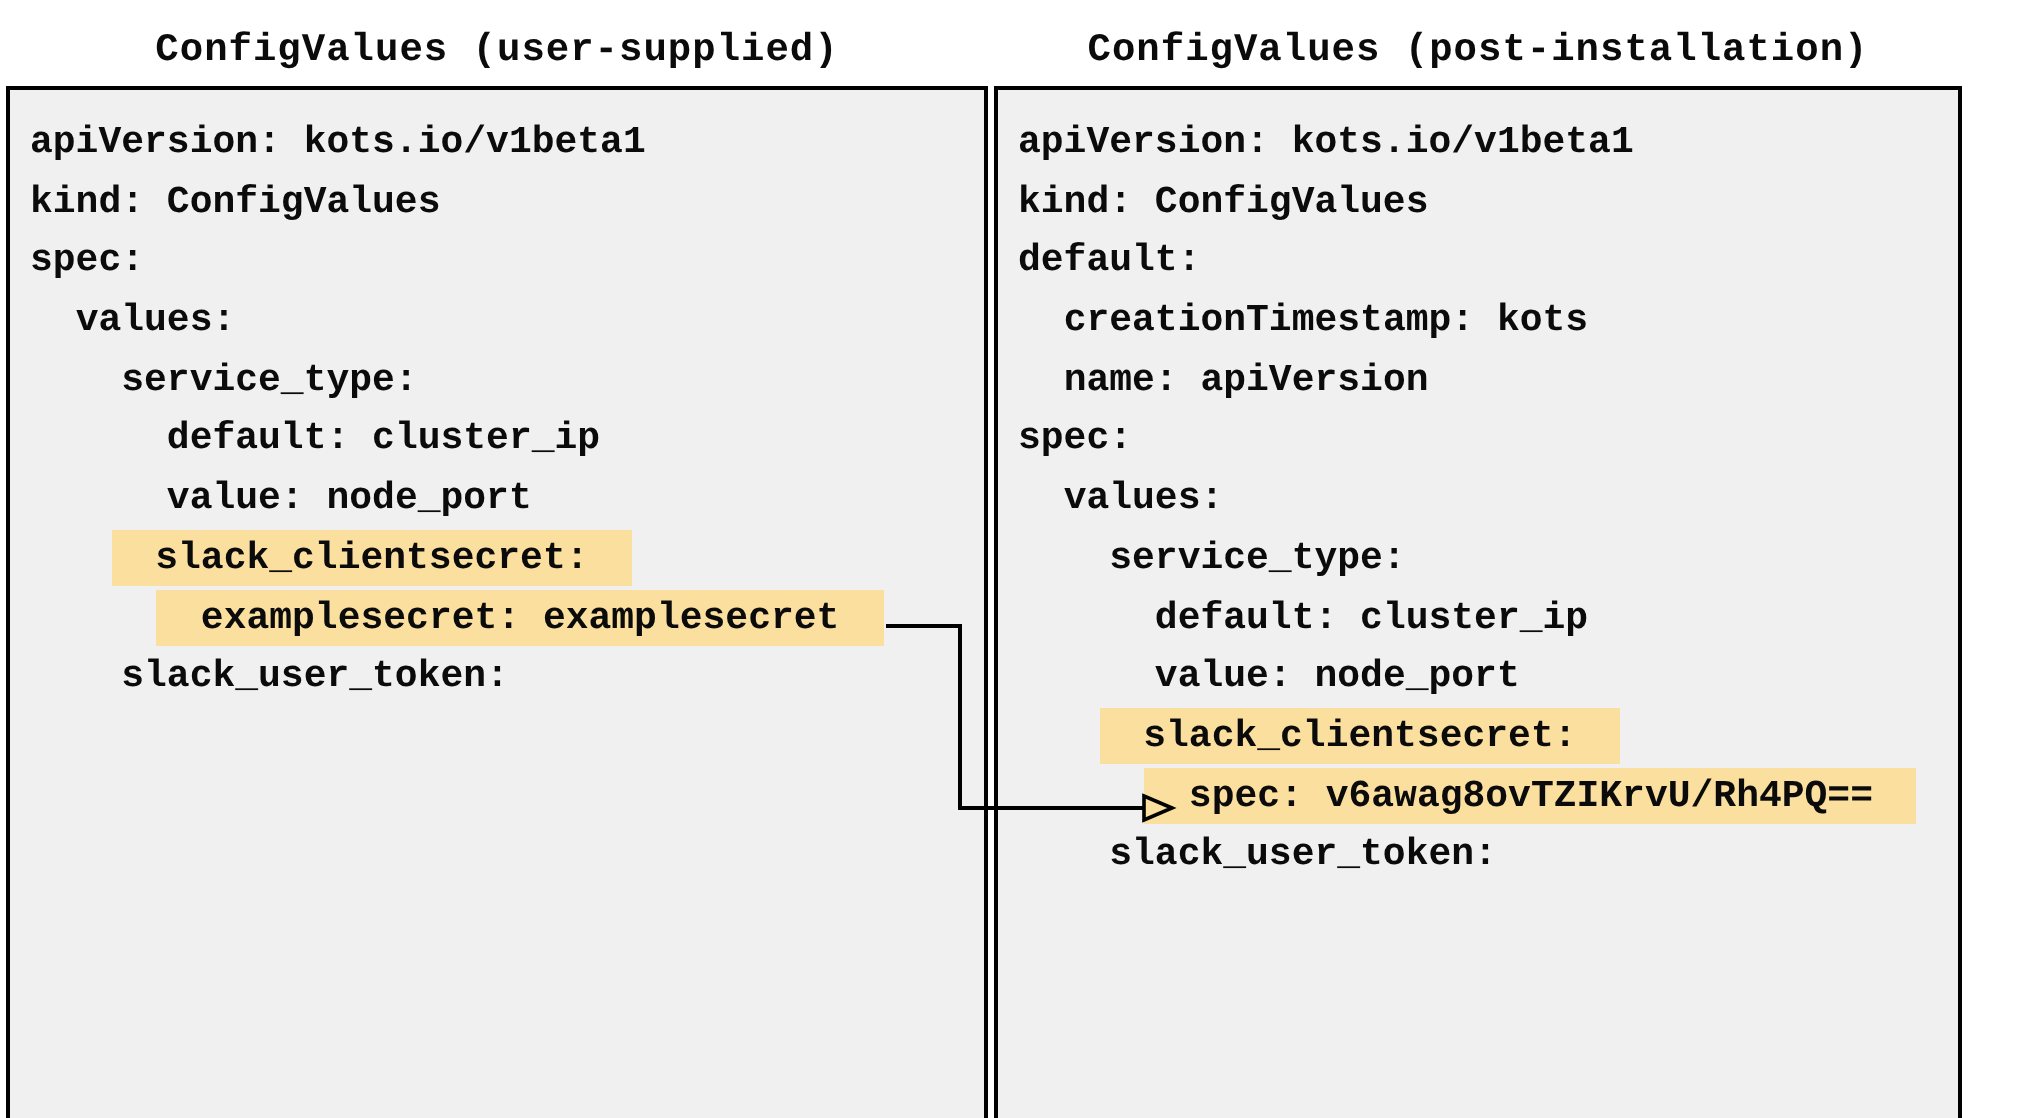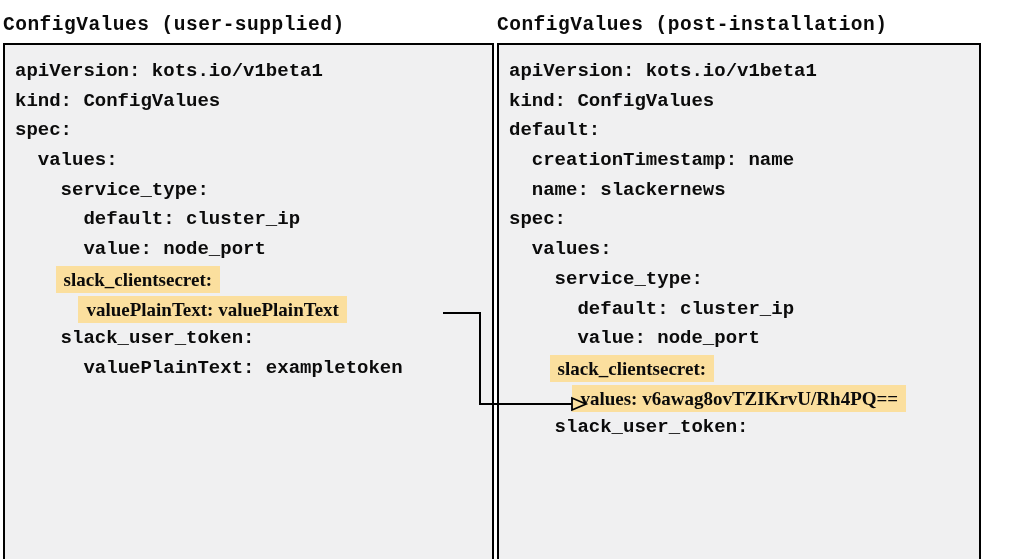--- a/index.html
+++ b/index.html
@@ -16,20 +16,21 @@
     background:var(--page_bg);
     font-family:"Liberation Mono","DejaVu Sans Mono",monospace;
     color:var(--text);
     position:relative;
     overflow:hidden;
   }
   .panel{position:absolute;top:12px;}
   .panel-left{left:3px;width:491px;}
   .panel-right{left:497px;width:484px;}
   .panel-title{
+    text-align:center;
     font-weight:bold;
     font-size:19.5px;
     height:26px;
     line-height:26px;
     margin-bottom:5px;
     white-space:pre;
     letter-spacing:0.5px;
   }
   .yaml-box{
     border:2px solid var(--box_border);
@@ -40,64 +41,62 @@
   .line{
     white-space:pre;
     font-size:19px;
     font-weight:bold;
     line-height:29.7px;
     height:29.7px;
   }
   .line .txt{white-space:pre;}
   .line .hl{
     background:var(--highlight);
-    padding:3px 8px;
+    padding:3px 22px;
     margin:-3px -5px;
-    font-family:Liberation Serif, serif;
   }
   .arrow-overlay{
     position:absolute;left:0;top:0;width:1019px;height:559px;
     pointer-events:none;
   }
 </style>
 </head>
 <body>
 
 <div class="panel panel-left">
   <div class="panel-title">ConfigValues (user-supplied)</div>
   <div class="yaml-box">
     <div class="line"><span class="txt"></span><span class="txt">apiVersion: kots.io/v1beta1</span></div>
     <div class="line"><span class="txt"></span><span class="txt">kind: ConfigValues</span></div>
     <div class="line"><span class="txt"></span><span class="txt">spec:</span></div>
     <div class="line"><span class="txt">  </span><span class="txt">values:</span></div>
     <div class="line"><span class="txt">    </span><span class="txt">service_type:</span></div>
     <div class="line"><span class="txt">      </span><span class="txt">default: cluster_ip</span></div>
     <div class="line"><span class="txt">      </span><span class="txt">value: node_port</span></div>
     <div class="line"><span class="txt">    </span><span class="txt hl">slack_clientsecret:</span></div>
-    <div class="line"><span class="txt">      </span><span class="txt hl">valuePlainText: valuePlainText</span></div>
+    <div class="line"><span class="txt">      </span><span class="txt hl">examplesecret: examplesecret</span></div>
     <div class="line"><span class="txt">    </span><span class="txt">slack_user_token:</span></div>
-    <div class="line"><span class="txt">      </span><span class="txt">valuePlainText: exampletoken</span></div>
   </div>
 </div>
 
 <div class="panel panel-right">
   <div class="panel-title">ConfigValues (post-installation)</div>
   <div class="yaml-box">
     <div class="line"><span class="txt"></span><span class="txt">apiVersion: kots.io/v1beta1</span></div>
     <div class="line"><span class="txt"></span><span class="txt">kind: ConfigValues</span></div>
     <div class="line"><span class="txt"></span><span class="txt">default:</span></div>
-    <div class="line"><span class="txt">  </span><span class="txt">creationTimestamp: name</span></div>
-    <div class="line"><span class="txt">  </span><span class="txt">name: slackernews</span></div>
+    <div class="line"><span class="txt">  </span><span class="txt">creationTimestamp: kots</span></div>
+    <div class="line"><span class="txt">  </span><span class="txt">name: apiVersion</span></div>
     <div class="line"><span class="txt"></span><span class="txt">spec:</span></div>
     <div class="line"><span class="txt">  </span><span class="txt">values:</span></div>
     <div class="line"><span class="txt">    </span><span class="txt">service_type:</span></div>
     <div class="line"><span class="txt">      </span><span class="txt">default: cluster_ip</span></div>
     <div class="line"><span class="txt">      </span><span class="txt">value: node_port</span></div>
     <div class="line"><span class="txt">    </span><span class="txt hl">slack_clientsecret:</span></div>
-    <div class="line"><span class="txt">      </span><span class="txt hl">values: v6awag8ovTZIKrvU/Rh4PQ==</span></div>
+    <div class="line"><span class="txt">      </span><span class="txt hl">spec: v6awag8ovTZIKrvU/Rh4PQ==</span></div>
     <div class="line"><span class="txt">    </span><span class="txt">slack_user_token:</span></div>
     <div class="line"><span class="txt">      </span></div>
   </div>
 </div>
 
 <svg class="arrow-overlay" width="1019" height="559" viewBox="0 0 1019 559" xmlns="http://www.w3.org/2000/svg">
   <polyline points="443,313 480,313 480,404 572,404" fill="none" stroke="#000000" stroke-width="2"></polyline>
   <polygon points="586,404 572,398 572,410" fill="none" stroke="#000000" stroke-width="1.8" stroke-linejoin="miter"></polygon>
 </svg>
 

